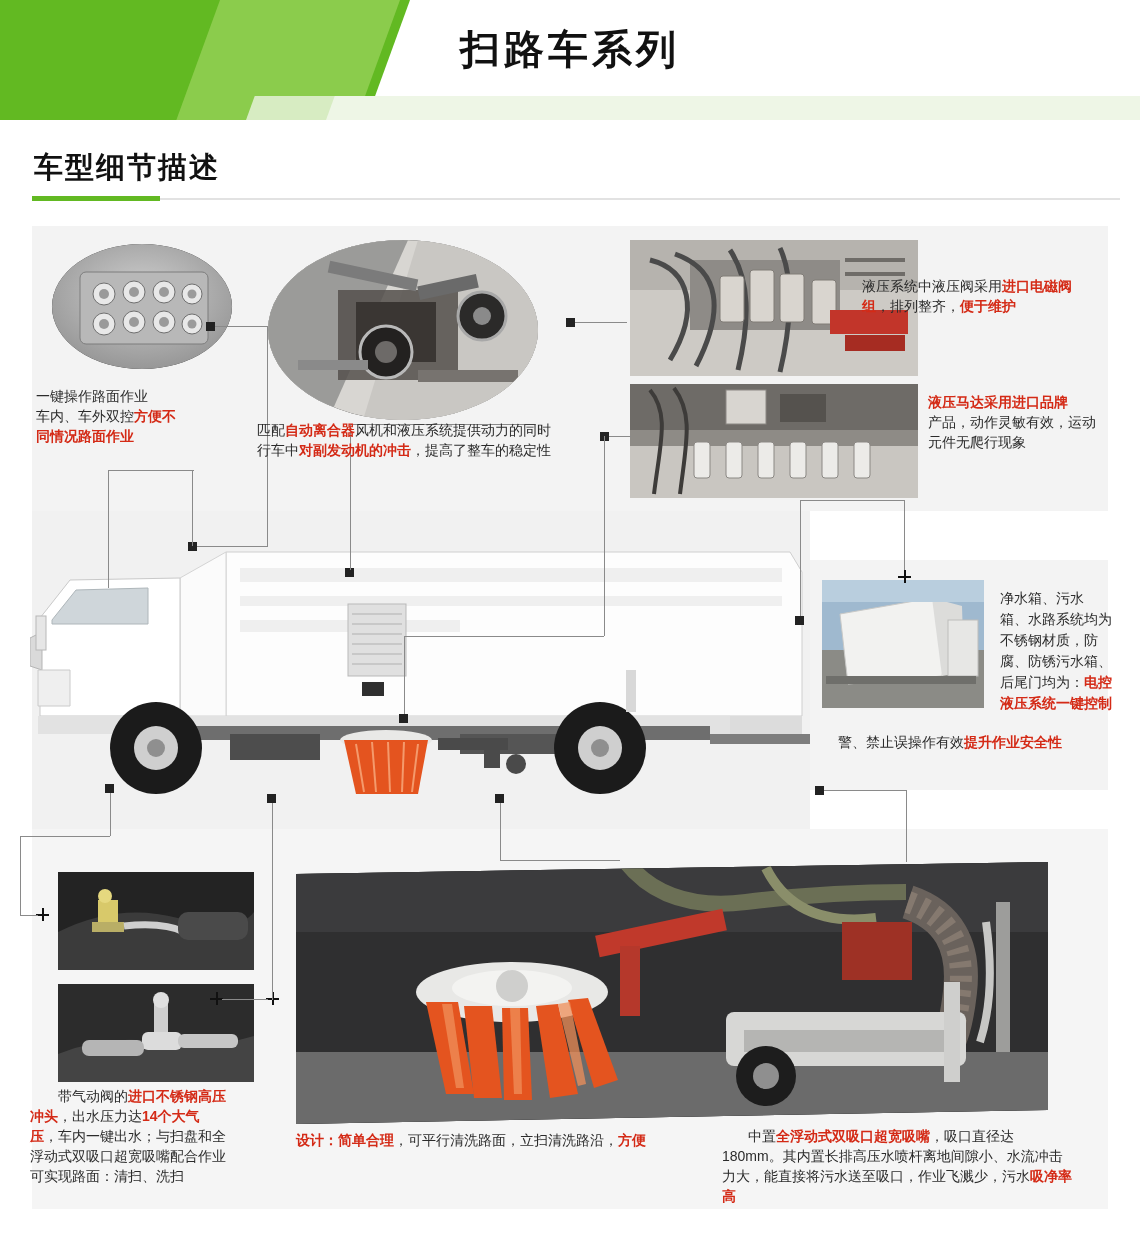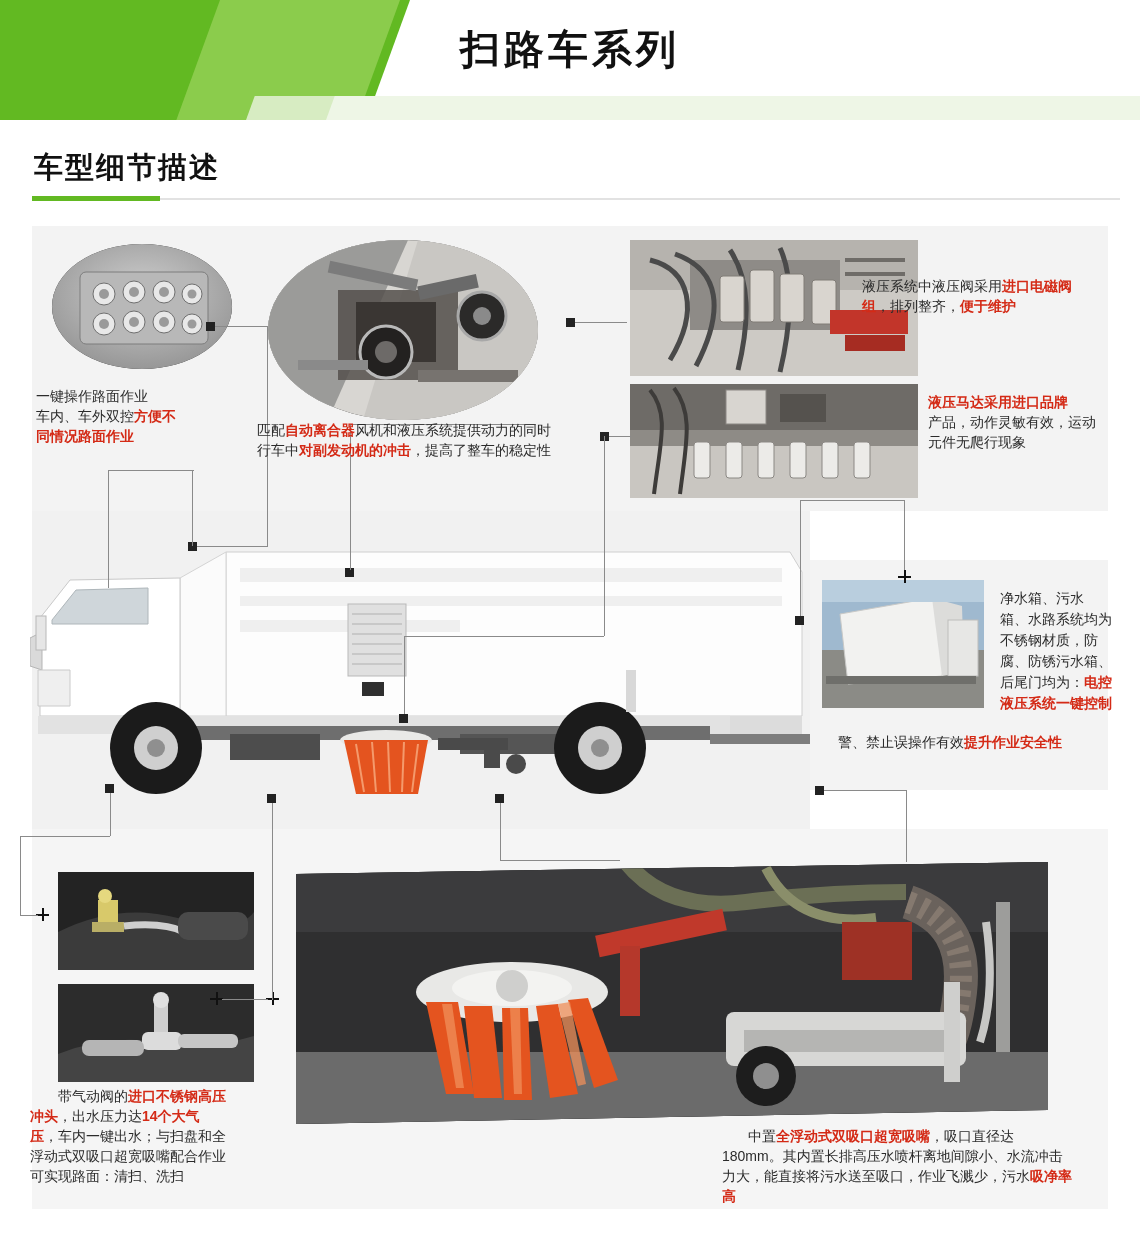--- a/index.html
+++ b/index.html
@@ -421,20 +421,23 @@
     <span class="red">冲头</span><span>，出水压力达</span><span class="red">14个大气</span>
   </div>
   <div>
     <span class="red">压</span><span>，车内一键出水；与扫盘和全</span>
   </div>
   <div>浮动式双吸口超宽吸嘴配合作业</div>
   <div>可实现路面：清扫、洗扫</div>
 </div>
 
 <div class="cap" style="left:296px;top:1130px;width:396px;">
+  <div>
+    <span class="red">设计：</span><span class="red">简单合理</span><span>，可平行清洗路面，立扫清洗路沿，</span><span class="red">方便</span>
+  </div>
 </div>
 
 <div class="cap" style="left:722px;top:1126px;width:402px;">
   <div style="text-indent:26px;">
     <span>中置</span><span class="red">全浮动式双吸口超宽吸嘴</span><span>，吸口直径达</span>
   </div>
   <div>180mm。其内置长排高压水喷杆离地间隙小、水流冲击</div>
   <div>
     <span>力大，能直接将污水送至吸口，作业飞溅少，污水</span><span class="red">吸净率</span>
   </div>

